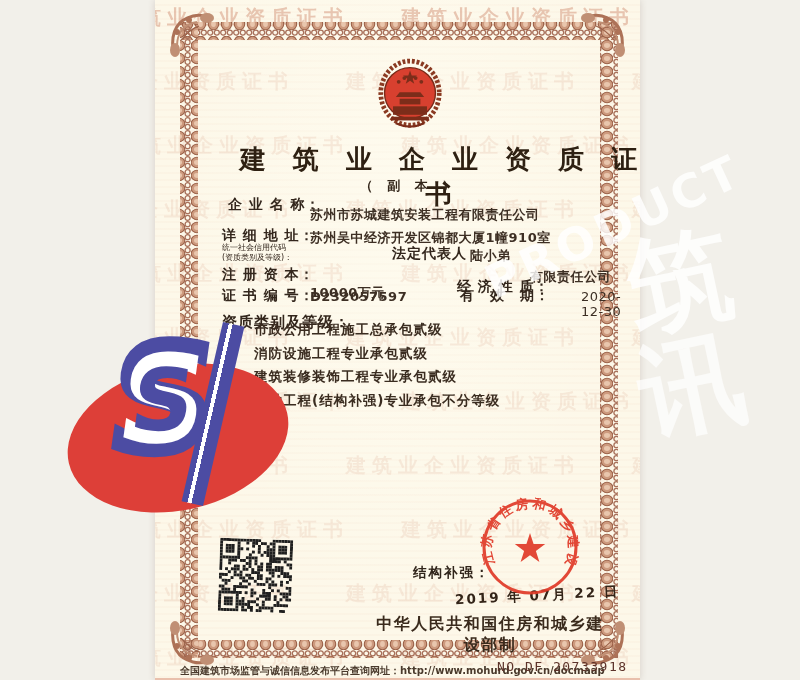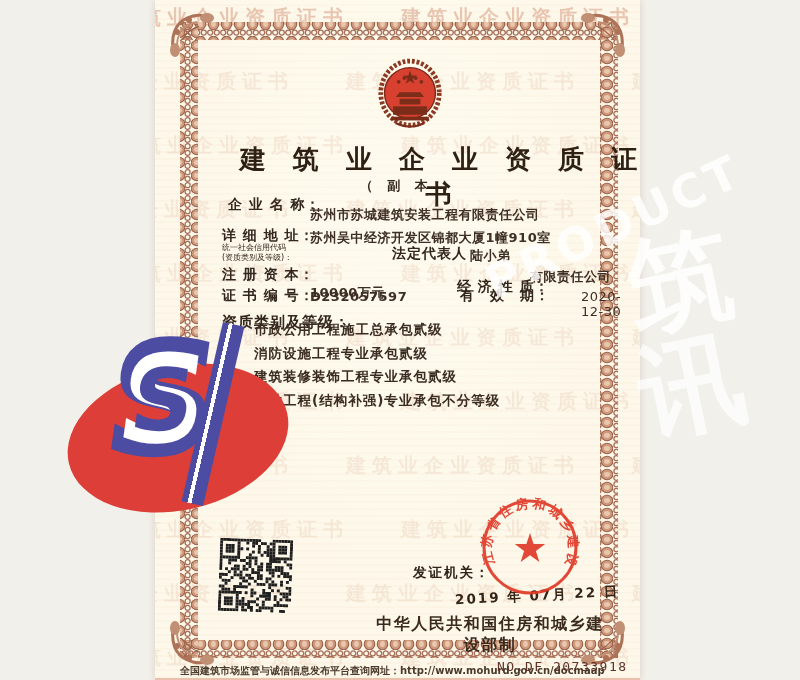--- a/index.html
+++ b/index.html
@@ -507,21 +507,21 @@
           <rect x="6" y="24" width="1" height="1" fill="#1f1f1f"></rect>
           <rect x="8" y="24" width="1" height="1" fill="#1f1f1f"></rect>
           <rect x="9" y="24" width="1" height="1" fill="#1f1f1f"></rect>
           <rect x="11" y="24" width="1" height="1" fill="#1f1f1f"></rect>
           <rect x="13" y="24" width="1" height="1" fill="#1f1f1f"></rect>
           <rect x="14" y="24" width="1" height="1" fill="#1f1f1f"></rect>
           <rect x="18" y="24" width="1" height="1" fill="#1f1f1f"></rect>
           <rect x="21" y="24" width="1" height="1" fill="#1f1f1f"></rect>
           <rect x="22" y="24" width="1" height="1" fill="#1f1f1f"></rect>
         </svg></div>
-    <div class="authority">发证机关：</div>
+    <div class="authority">结构补强：</div>
     <div class="issue-date">2019 年 07月 22 日</div>
     <div class="ministry">中华人民共和国住房和城乡建设部制</div>
 
     <svg class="seal" width="100" height="100" viewBox="0 0 100 100">
       <circle cx="50" cy="50" r="46" fill="none" stroke="#e03a28" stroke-width="3"></circle>
       <path id="sealArc" d="M 14.7 66.5 A 39 39 0 1 1 85.3 66.5" fill="none"></path>
       <text fill="#e03a28" font-size="13" font-weight="bold" letter-spacing="3">
         <textPath href="#sealArc" startOffset="0">江苏省住房和城乡建设厅</textPath>
       </text>
       <polygon fill="#e03a28" points="50,36 53.6,47 65.2,47.1 55.9,53.9 59.4,64.9 50,58.2 40.6,64.9 44.1,53.9 34.8,47.1 46.4,47"></polygon>

